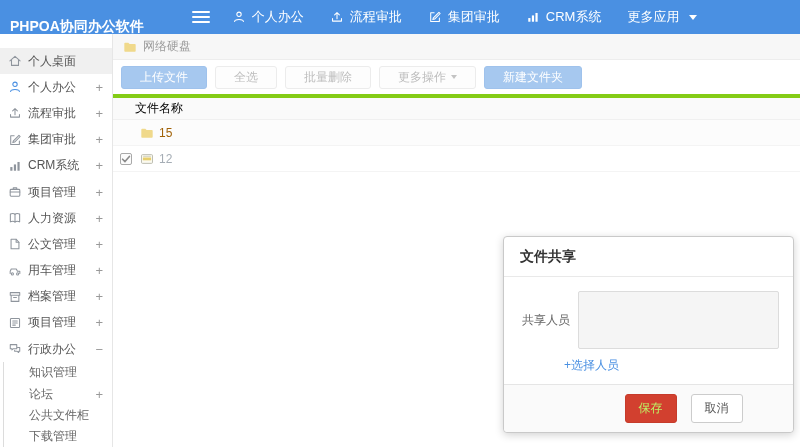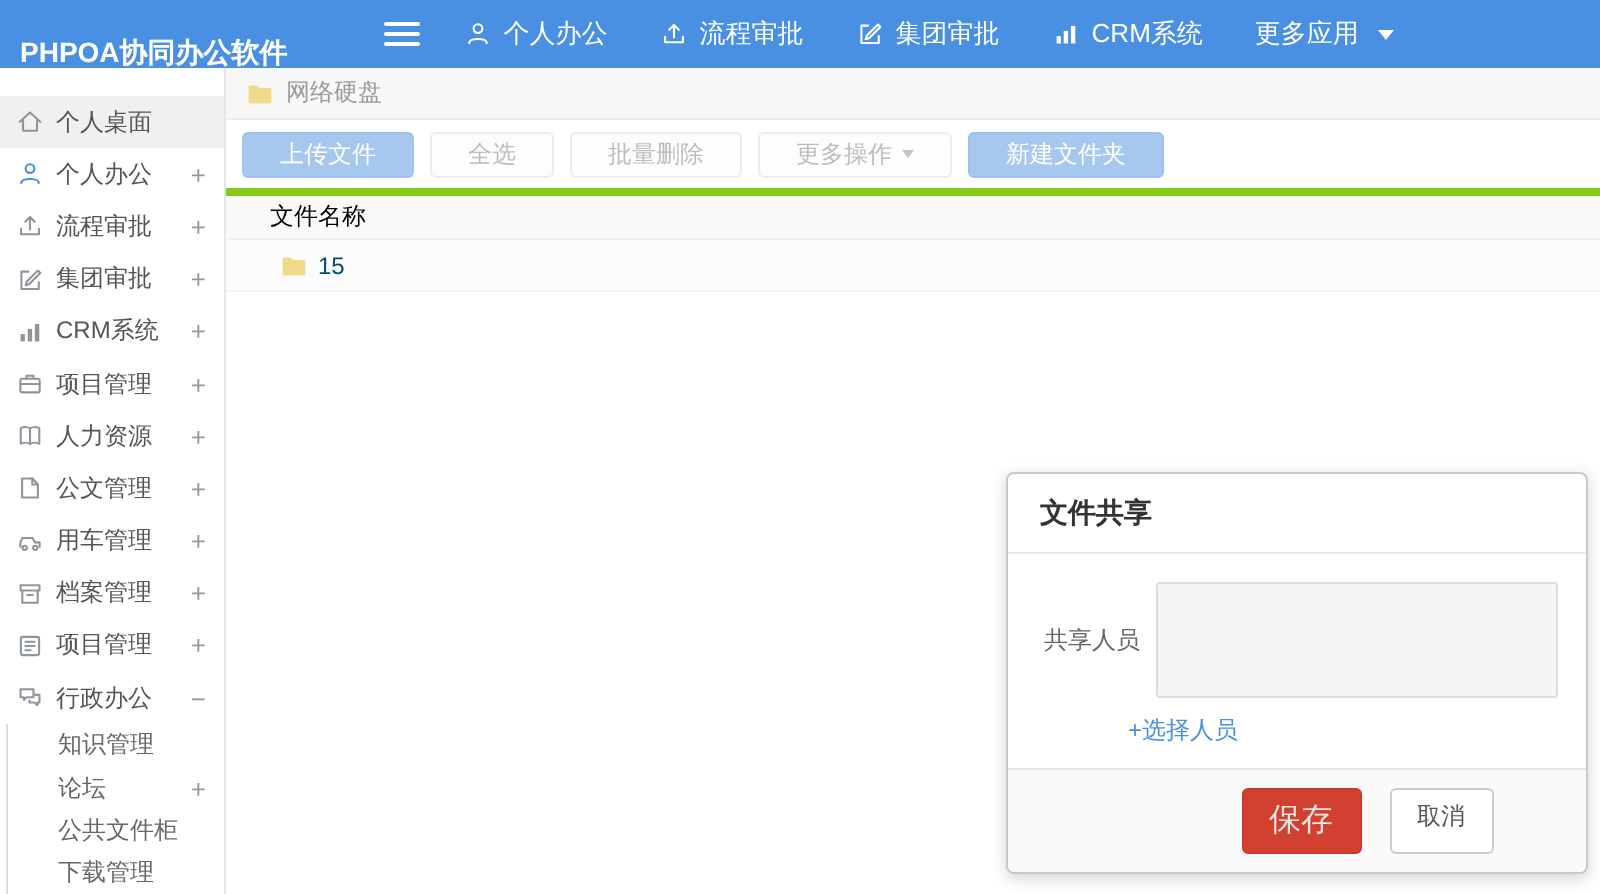--- a/index.html
+++ b/index.html
@@ -41,34 +41,34 @@
   .caret-sm { width:0; height:0; border-left:3.5px solid transparent; border-right:3.5px solid transparent; border-top:4px solid #c3c3c3; }
   .table-header { height:26px; background:#fafafa; border-top:4px solid #84cc16; border-bottom:1px solid #f0f0f0; display:flex; align-items:center; padding-left:22px; color:#000000; }
   .file-row { height:26px; display:flex; align-items:center; border-bottom:1px solid #f4f4f4; }
   .file-row.alt { background:#fcfcfc; }
   .cb-col { width:26px; display:flex; justify-content:center; align-items:center; flex:none; }
   .checkbox { width:12px; height:12px; border:1px solid #a9a9a9; border-radius:2px; background:#fbfbfb; display:inline-flex; align-items:center; justify-content:center; cursor:pointer; }
   .checkbox svg { width:10px; height:10px; }
   .row-icon { width:16px; height:14px; margin-right:4px; display:inline-flex; flex:none; }
   .row-icon svg { width:16px; height:14px; }
   .row-name { cursor:pointer; }
-  .name-folder { color:#0c4a6e; }
+  .name-folder { color:#a16207; }
   .name-file { color:#a5adb5; }
 
   
   .modal { position:absolute; left:503px; top:236px; width:291px; background:#fff; border:1px solid #c9c9c9; border-radius:4px; box-shadow:0 2px 8px rgba(0,0,0,0.18); }
   .modal-header { padding:11px 16px 10px; font-size:14px; font-weight:bold; color:#333; border-bottom:1px solid #e9e9e9; }
   .modal-body { padding:14px 14px 0; display:flex; align-items:center; }
   .modal-label { width:52px; text-align:right; color:#666; margin-right:8px; flex:none; }
   .field-col { flex:1; }
   .share-box { height:58px; background:#f5f5f5; border:1px solid #dcdcdc; border-radius:2px; cursor:text; }
   .select-link { display:inline-block; color:#4a90e2; margin:8px 0 10px 60px; cursor:pointer; text-decoration:none; }
   .modal-footer { background:#fafafa; border-top:1px solid #e5e5e5; padding:9px 0; display:flex; justify-content:center; gap:14px; border-radius:0 0 4px 4px; }
   .modal-footer .btns { display:flex; gap:14px; transform:translateX(35px); }
-  .btn-save { background:#d2402f; border:1px solid #c63b2b; color:#e5e5e5; border-radius:3px; padding:5px 13px; cursor:pointer; font-size:16px; }
+  .btn-save { background:#d2402f; border:1px solid #c63b2b; color:#bef264; border-radius:3px; padding:5px 13px; cursor:pointer; font-size:12px; }
   .btn-cancel { background:#fff; border:1px solid #cccccc; color:#555; border-radius:3px; padding:5px 13px; cursor:pointer; font-size:12px; }
 </style>
 </head>
 <body>
 
 <div class="page">
 
   <div class="topbar">
     <div class="logo">PHPOA协同办公软件</div>
     <div class="hamburger">
@@ -305,20 +305,37 @@
     <div id="rows-mount">
         <div class="file-row alt">
     <span class="cb-col"></span>
     <span class="row-icon">
             <svg viewBox="0 0 16 16">
               <path fill="#f0d98b" d="M1.5 4.1c0-.5.4-.9.9-.9h3.7l1.4 1.4h6.1c.5 0 .9.4.9.9v7c0 .5-.4.9-.9.9H2.4a.9.9 0 0 1-.9-.9z"></path>
             </svg>
           </span>
     <span class="row-name name-folder">15</span>
   </div>
+        <div class="file-row">
+    <span class="cb-col">
+            <span class="checkbox">
+              <svg viewBox="0 0 10 10" fill="none" stroke="#8a8a8a" stroke-width="1.6" stroke-linecap="round" stroke-linejoin="round">
+                <path d="M1.6 5.2 4 7.6 8.4 2.4"></path>
+              </svg>
+            </span>
+          </span>
+    <span class="row-icon">
+            <svg viewBox="0 0 16 16">
+              <rect x="1.7" y="3" width="12.6" height="10" rx="1.2" fill="#fbfaf0" stroke="#b5b5a8" stroke-width="1"></rect>
+              <rect x="3.3" y="6.3" width="9.4" height="3.2" fill="#e7cf6d"></rect>
+              <path d="M3.6 4.9h8.8" stroke="#c9c9bb" stroke-width="1"></path>
+            </svg>
+          </span>
+    <span class="row-name name-file">12</span>
+  </div>
       </div>
   </div>
 
   <div class="modal">
     <div class="modal-header">文件共享</div>
     <div class="modal-body">
       <div class="modal-label">共享人员</div>
       <div class="field-col">
         <div class="share-box"></div>
       </div>

